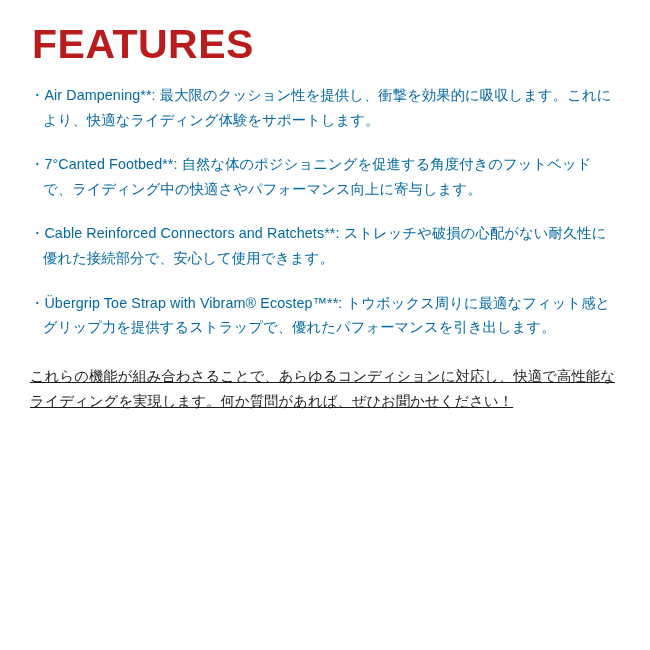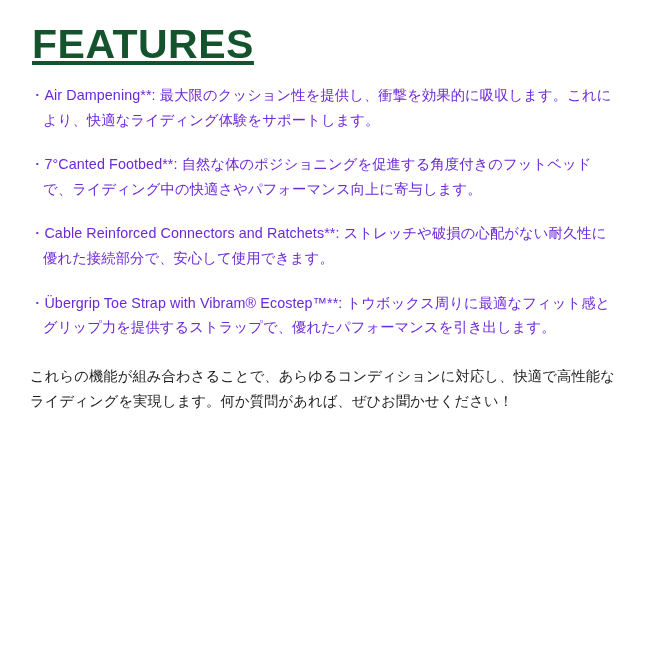--- a/index.html
+++ b/index.html
@@ -19,51 +19,51 @@
     height: 650px;
     box-sizing: border-box;
     padding: 22px 30px 0 30px;
     position: relative;
   }
   .title {
     font-family: "Liberation Sans", sans-serif;
     font-weight: bold;
     font-size: 41px;
     letter-spacing: 0.5px;
-    color: #14532d;
+    color: #b91c1c;
     margin: 0 0 16px 2px;
     line-height: 1.1;
-    text-decoration: underline;
   }
   .features-list {
     margin: 0;
     padding: 0;
     list-style: none;
   }
   .feature-item {
     font-size: 14.3px;
     line-height: 1.72;
-    color: #6d28d9;
+    color: #0369a1;
     margin: 0 0 20px 0;
     padding-left: 13px;
     text-indent: -13px;
     letter-spacing: 0.1px;
   }
   .feature-item .bullet {
     display: inline;
   }
   .feature-item .ftext {
     display: inline;
   }
   .closing {
     font-size: 14.3px;
     line-height: 1.78;
     color: #1c1c1c;
     margin: 24px 0 0 0;
     letter-spacing: 0.1px;
+    text-decoration: underline;
   }
 </style>
 </head>
 <body>
 
 <div class="page">
 
   <h1 class="title">FEATURES</h1>
 
   <ul class="features-list">

